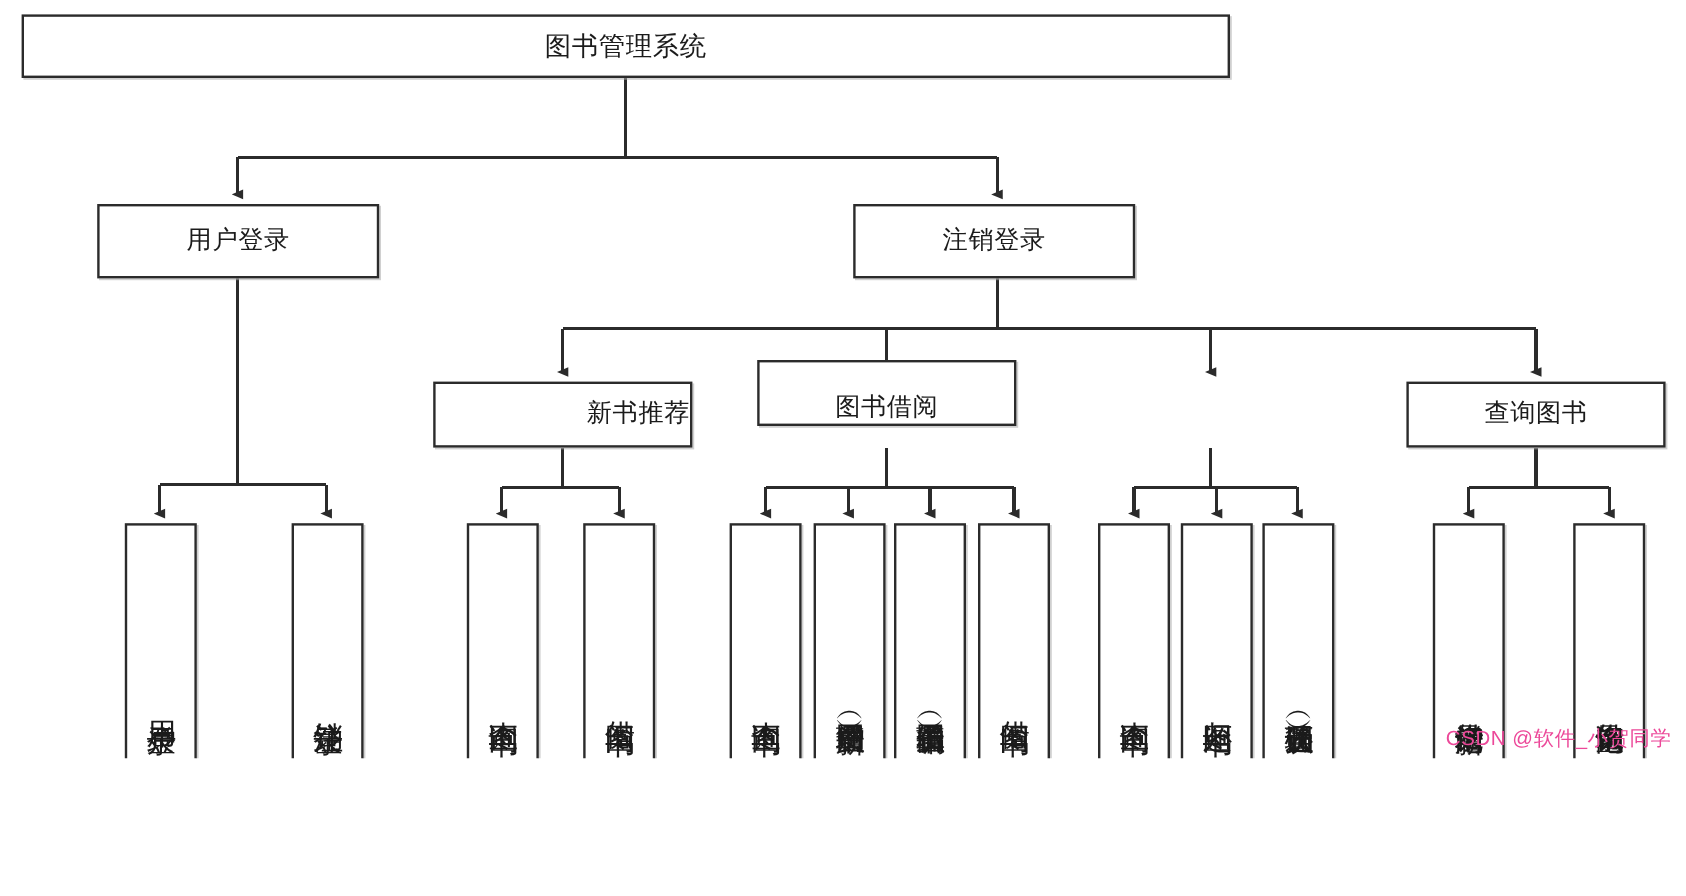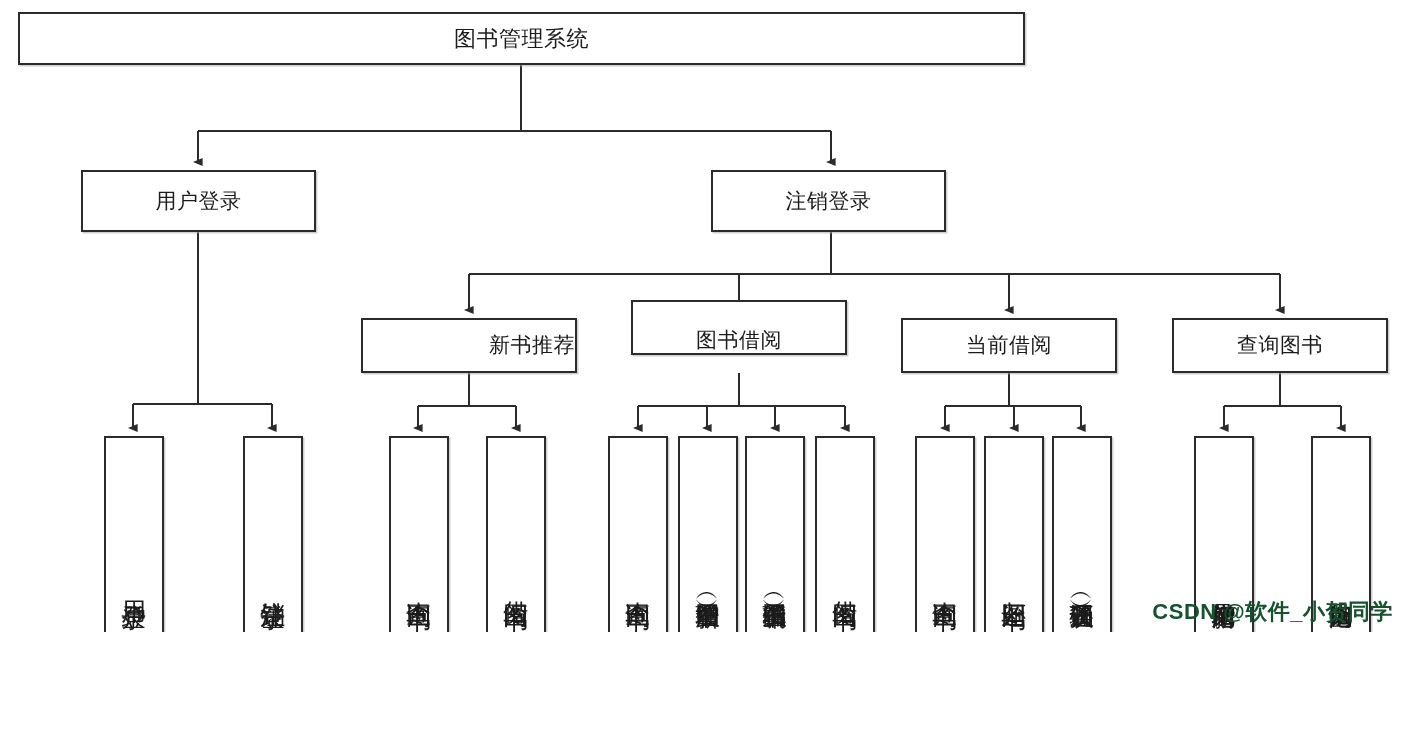--- a/index.html
+++ b/index.html
@@ -66,26 +66,25 @@
     white-space: nowrap;
   }
   .node.vert.tall .node-label {
     font-size: 24px;
     letter-spacing: 0px;
   }
   #watermark {
     position: absolute;
     right: 12px;
     bottom: 5px;
-    font-size: 22px;
-    color: #14532d;
+    font-size: 17px;
+    color: #ec4899;
     letter-spacing: 0.5px;
     white-space: nowrap;
     user-select: none;
-    font-weight: bold;
   }
 </style>
 </head>
 <body>
 
 <div id="diagram-root">
 
   <svg id="edges-layer" viewBox="0 0 1405 747" width="1405" height="747" xmlns="http://www.w3.org/2000/svg">
     <defs>
       <marker id="arrow" markerWidth="10" markerHeight="10" refX="4.6" refY="5" orient="auto" markerUnits="userSpaceOnUse">
@@ -146,23 +145,20 @@
   <div class="node horiz" style="left:711px; top:170px; width:235px; height:62px;">
     <span class="node-label">注销登录</span>
   </div>
 
   <div class="node horiz" style="left:361px; top:318px; width:216px; height:55px;justify-content:flex-end;">
     <span class="node-label">新书推荐</span>
   </div>
   <div class="node horiz" style="left:631px; top:300px; width:216px; height:55px;align-items:flex-end;">
     <span class="node-label">图书借阅</span>
   </div>
-  <div class="node horiz" style="left:901px; top:318px; width:216px; height:55px;">
-    <span class="node-label">当前借阅</span>
-  </div>
   <div class="node horiz" style="left:1172px; top:318px; width:216px; height:55px;">
     <span class="node-label">查询图书</span>
   </div>
 
   <div class="node vert" style="left:104px; top:436px; width:60px; height:298px;">
     <span class="node-label">用户登录</span>
   </div>
   <div class="node vert" style="left:243px; top:436px; width:60px; height:298px;">
     <span class="node-label">注销登录</span>
   </div>

